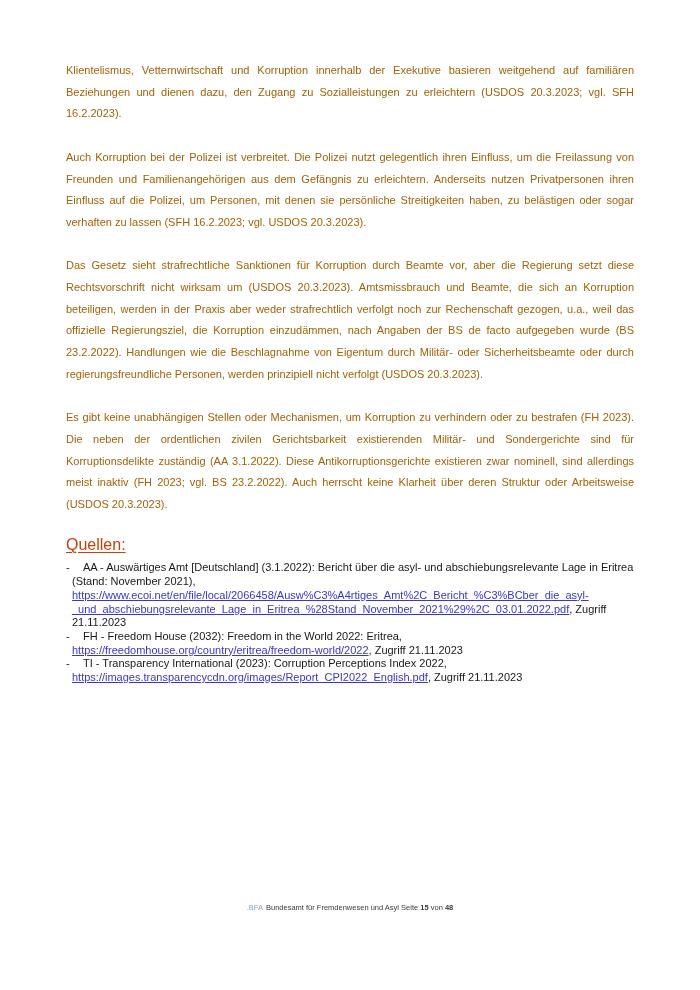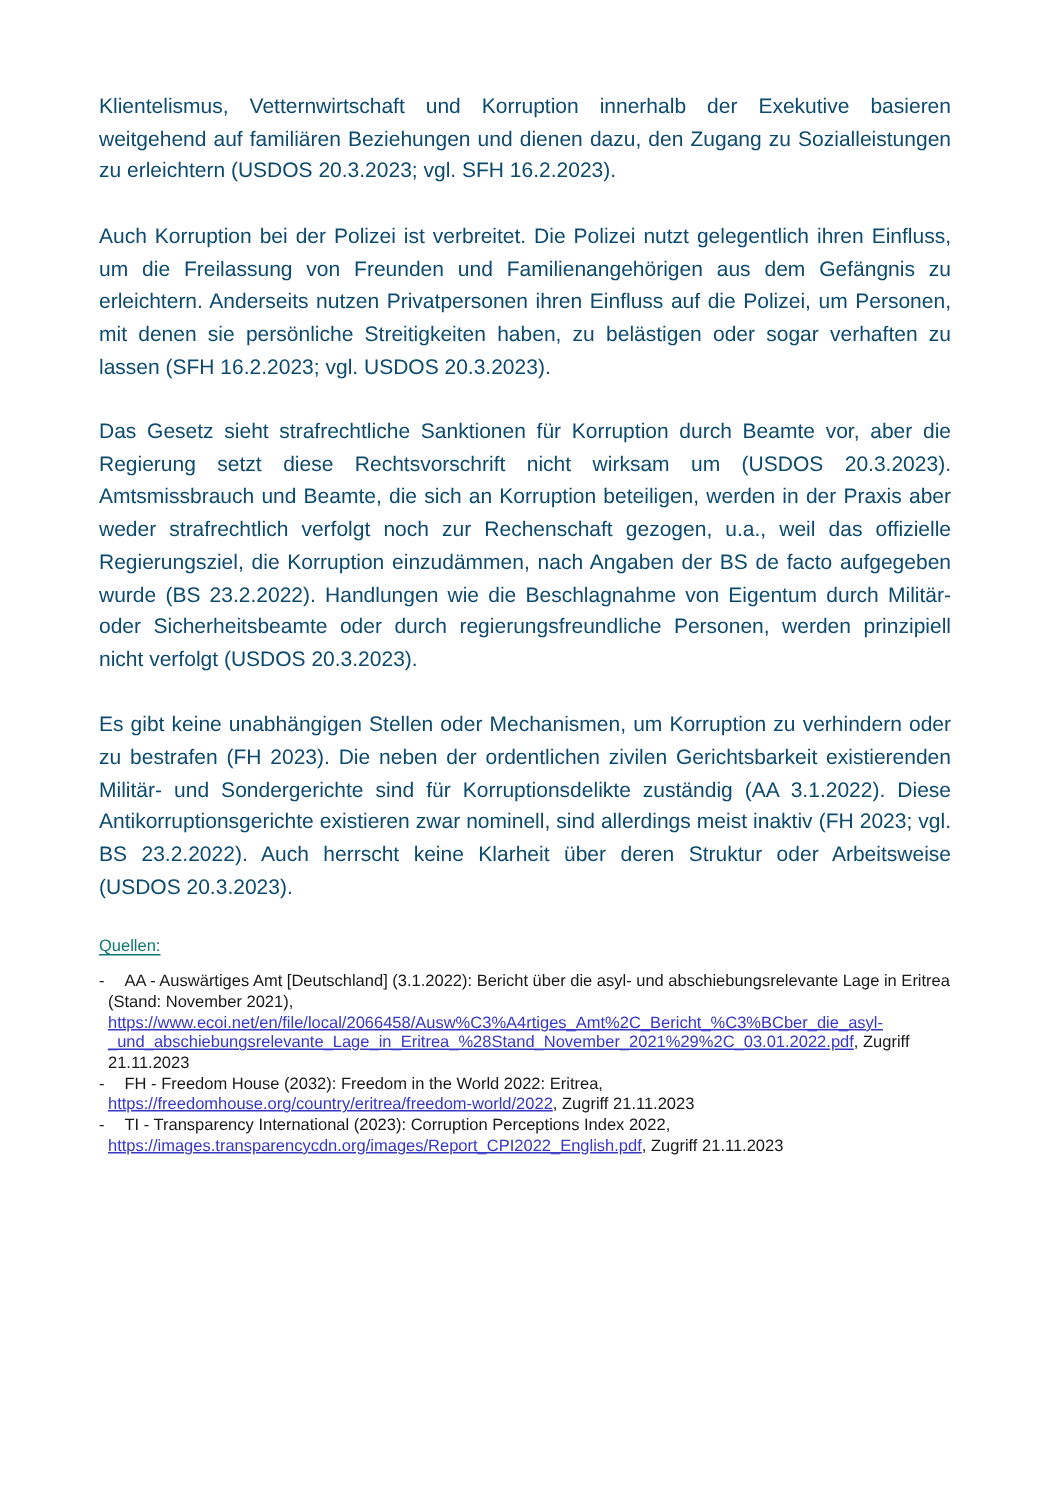--- a/index.html
+++ b/index.html
@@ -17,32 +17,32 @@
     overflow: hidden;
   }
   .content {
     position: absolute;
     top: 60px;
     left: 66px;
     width: 568px;
   }
   .body-par {
     margin: 0 0 21.7px 0;
-    font-size: 14px;
+    font-size: 11px;
     line-height: 21.7px;
     text-align: justify;
-    color: #0c4a6e;
+    color: #a16207;
   }
   .sources-heading {
-    font-size: 11px;
+    font-size: 16px;
     line-height: 15px;
     margin: 0 0 9px 0;
     text-decoration: underline;
     text-underline-offset: 2px;
-    color: #0f766e;
+    color: #c2410c;
     font-weight: normal;
   }
   .source-list {
     font-size: 11px;
     line-height: 13.7px;
     color: #181818;
   }
   .source-item {
     padding-left: 6px;
     text-indent: -6px;
@@ -92,13 +92,20 @@
     <div class="sources-heading">Quellen:</div>
 
     <div class="source-list">
         <div class="source-item"><span class="dash">-</span><span>AA - Auswärtiges Amt [Deutschland] (3.1.2022): Bericht über die asyl- und abschiebungsrelevante Lage in Eritrea (Stand: November 2021), </span><a class="src-link">https://www.ecoi.net/en/file/local/2066458/Ausw%C3%A4rtiges_Amt%2C_Bericht_%C3%BCber_die_asyl-_und_abschiebungsrelevante_Lage_in_Eritrea_%28Stand_November_2021%29%2C_03.01.2022.pdf</a><span>, Zugriff 21.11.2023</span></div>
         <div class="source-item"><span class="dash">-</span><span>FH - Freedom House (2032): Freedom in the World 2022: Eritrea, </span><a class="src-link">https://freedomhouse.org/country/eritrea/freedom-world/2022</a><span>, Zugriff 21.11.2023</span></div>
         <div class="source-item"><span class="dash">-</span><span>TI - Transparency International (2023): Corruption Perceptions Index 2022, </span><a class="src-link">https://images.transparencycdn.org/images/Report_CPI2022_English.pdf</a><span>, Zugriff 21.11.2023</span></div>
       </div>
 
   </div>
 
+  <div class="footer">
+    <span class="logo">.BFA</span><span>Bundesamt für Fremdenwesen und Asyl</span>
+    <span>Seite</span>
+    <b>15</b>
+    <span>von</span>
+    <b>48</b>
+  </div>
 </div>
 
 </body></html>

